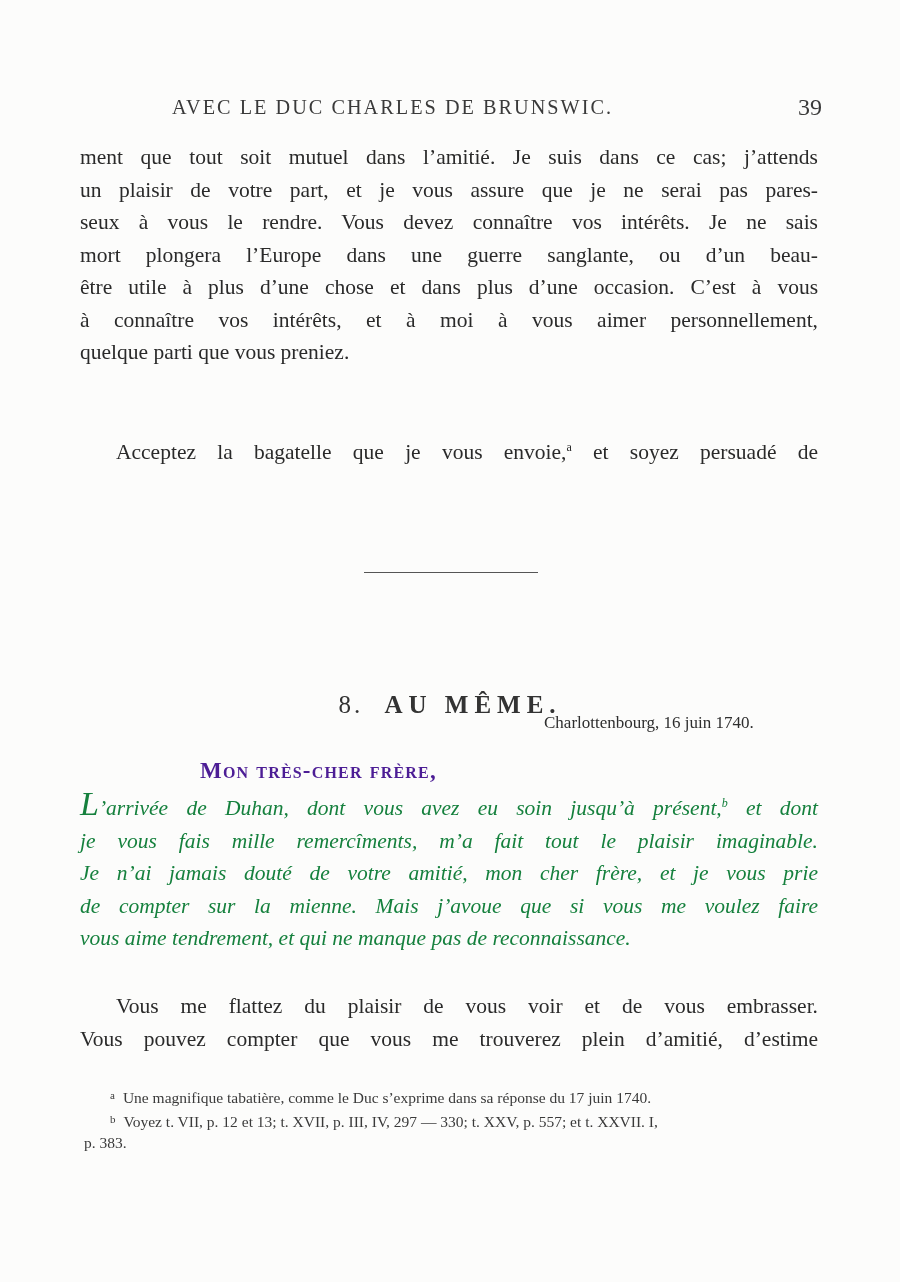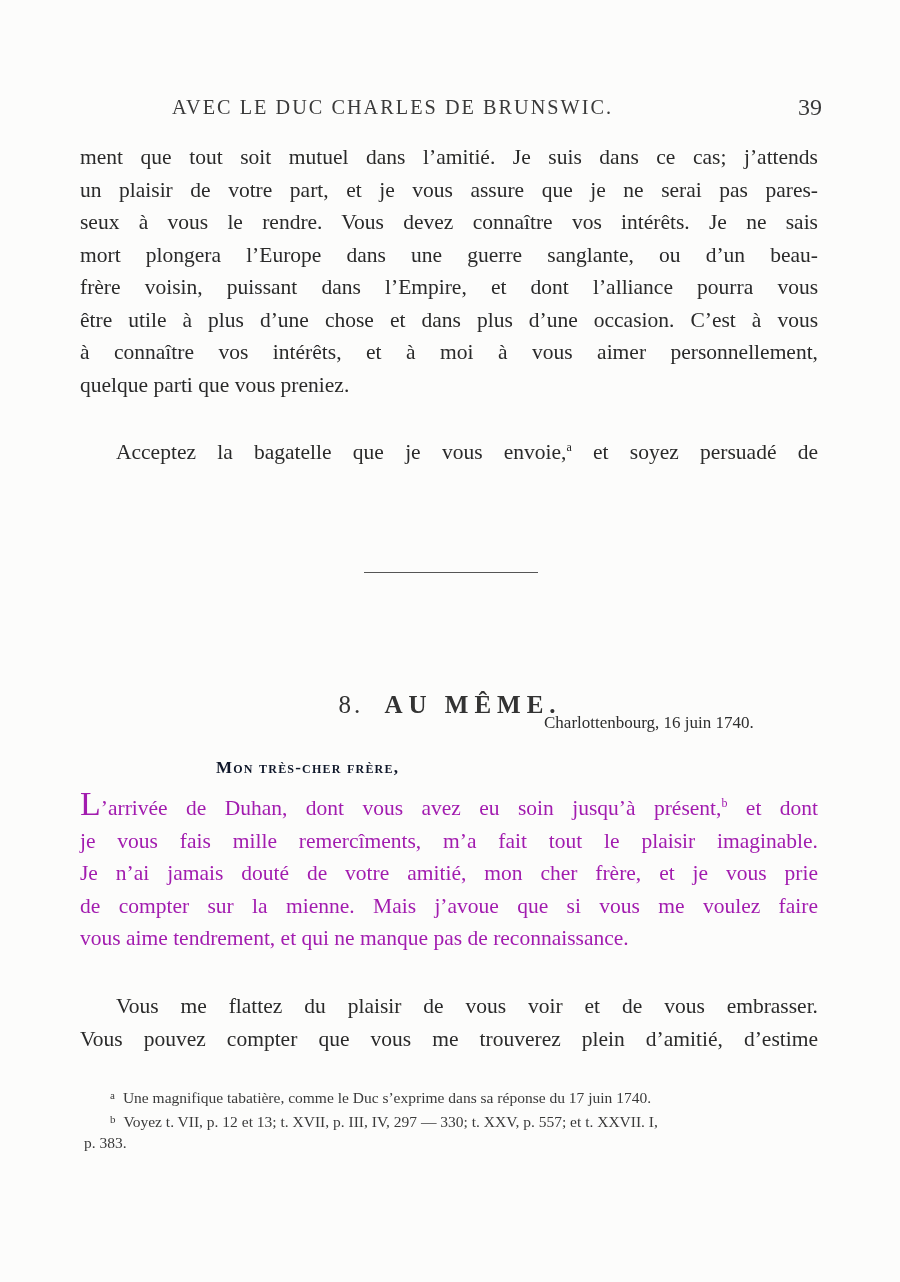--- a/index.html
+++ b/index.html
@@ -27,46 +27,45 @@
   .heading {
     position: absolute; top: 670px; left: 0; width: 900px; text-align: center;
     font-size: 25px; letter-spacing: 3px; color: #333;
   }
   .heading .num { font-weight: normal; margin-right: 12px; }
   .heading .word { font-weight: bold; letter-spacing: 6px; }
   .dateline {
     position: absolute; top: 713px; left: 544px; font-size: 17px; color: #2e2e2e;
   }
   .salutation {
-    position: absolute; top: 758px; left: 216px; font-size: 17px; font-variant: small-caps;
-    font-weight: bold; letter-spacing: 1.2px; color: #0f172a;
+    position: absolute; top: 758px; left: 200px; font-size: 23px; font-variant: small-caps;
+    font-weight: bold; letter-spacing: 1.2px; color: #4c1d95;
   }
   .p3 { top: 792px; }
-  .p3 .line { color: #a21caf; }
+  .p3 .line { color: #15803d; font-style: italic; }
   .dropcap { font-size: 34px; line-height: 20px; }
   .p4 { top: 990px; }
   .footnotes { position: absolute; top: 1083px; left: 84px; width: 738px; font-size: 15.5px; color: #3a3a3a; }
   .fn-line { height: 24px; line-height: 24px; white-space: nowrap; }
   .fn-line.indent { padding-left: 26px; }
   .fn-mark { font-size: 11px; vertical-align: 4px; margin-right: 8px; }
 </style>
 </head>
 <body>
 
 <header class="running-head">
   <span class="title">AVEC LE DUC CHARLES DE BRUNSWIC.</span>
   <span class="pageno">39</span>
 </header>
 
 <section class="block p1">
   <div class="line">ment que tout soit mutuel dans l’amitié.  Je suis dans ce cas; j’attends</div>
   <div class="line">un plaisir de votre part, et je vous assure que je ne serai pas pares-</div>
   <div class="line">seux à vous le rendre.  Vous devez connaître vos intérêts.  Je ne sais</div>
   <div class="line">mort plongera l’Europe dans une guerre sanglante, ou d’un beau-</div>
-  <div class="line">frère voisin, puissant dans l’Empire, et dont l’alliance pourra vous</div>
   <div class="line">être utile à plus d’une chose et dans plus d’une occasion.  C’est à vous</div>
   <div class="line">à connaître vos intérêts, et à moi à vous aimer personnellement,</div>
   <div class="line last">quelque parti que vous preniez.</div>
 </section>
 
 <section class="block p2">
   <div class="line indent"><span>Acceptez la bagatelle que je vous envoie,</span><sup>a</sup><span> et soyez persuadé de</span></div>
 </section>
 
 <div class="rule"></div>

